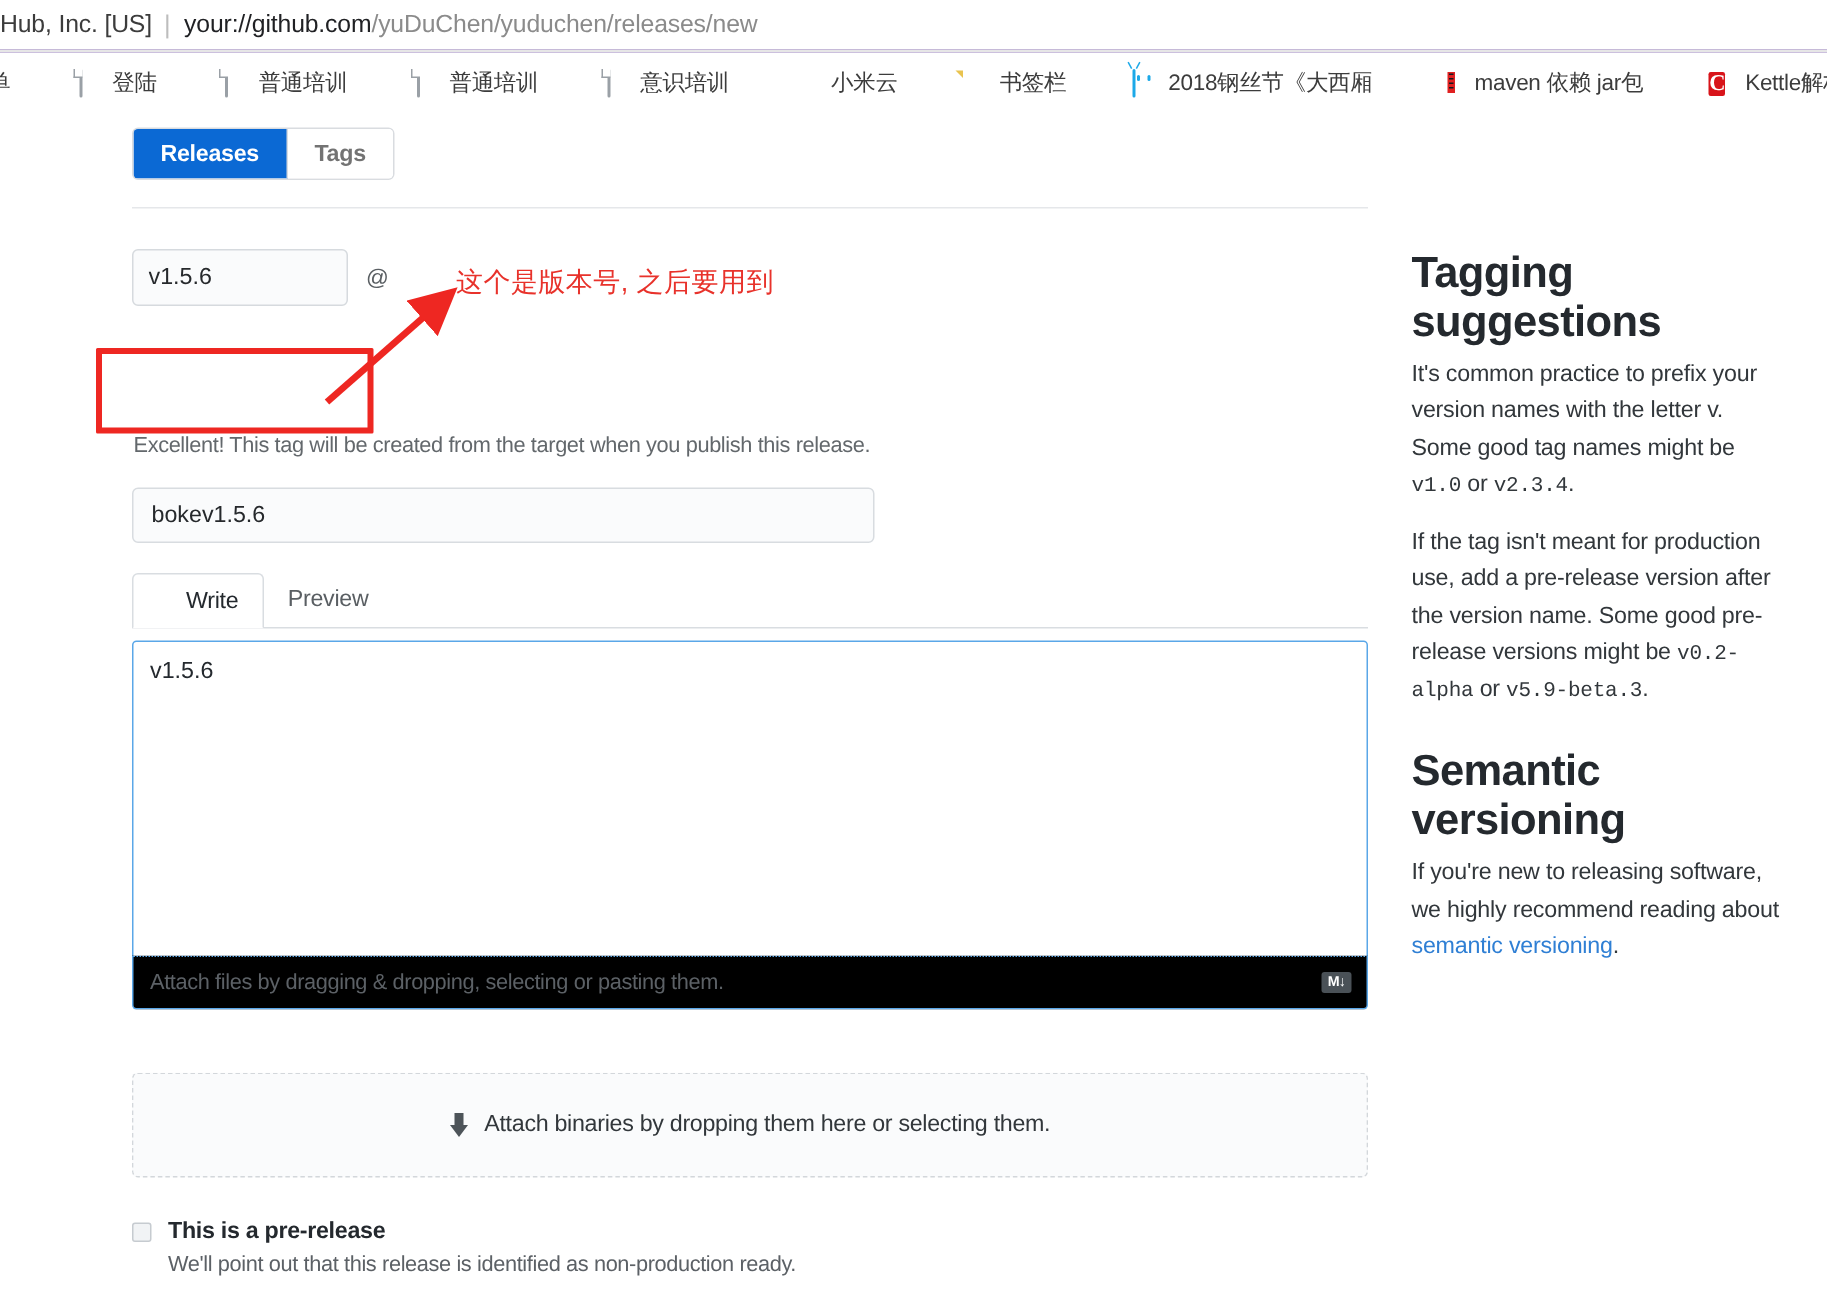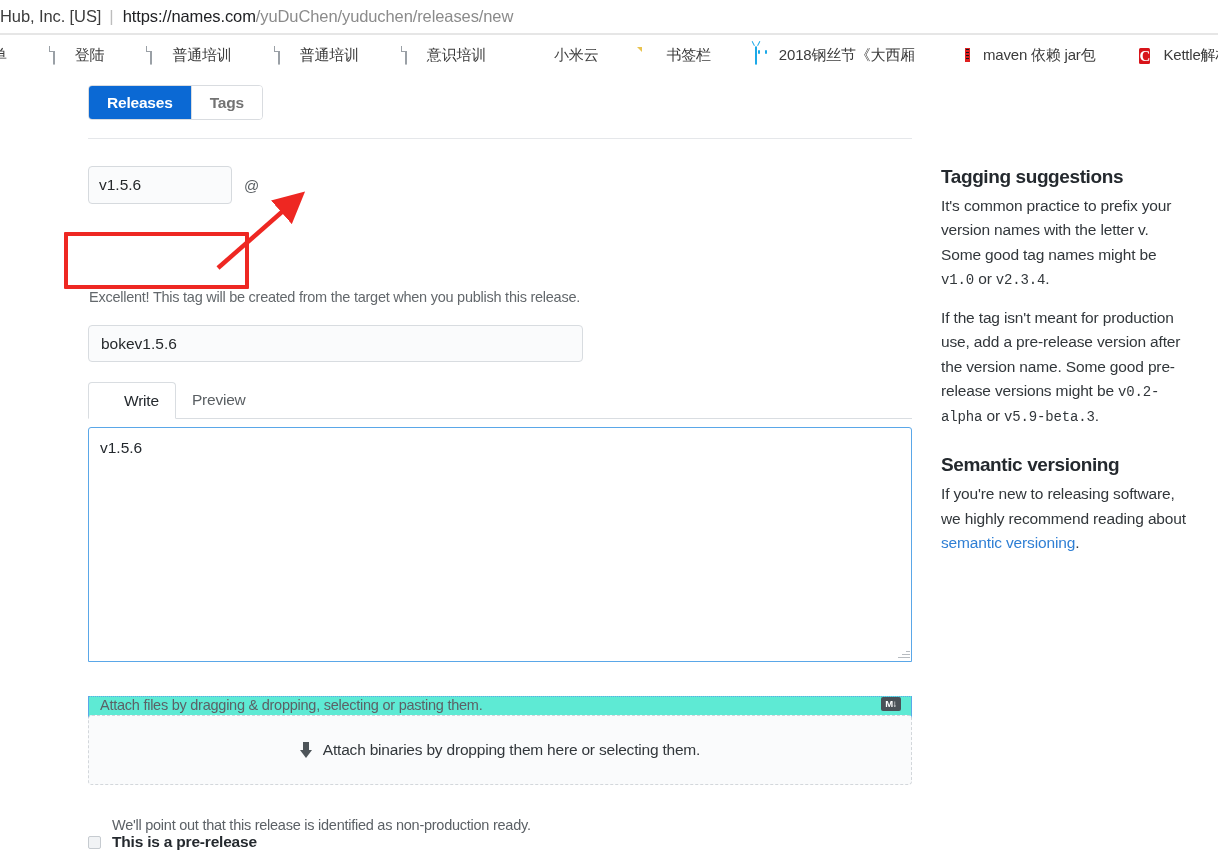--- a/index.html
+++ b/index.html
@@ -329,27 +329,27 @@
   }
   #ta-resize i {
     position: absolute;
     right: 0;
     height: 1px;
     background: #b7bcc1;
     transform-origin: right center;
   }
 
   #attach-footer {
-    position: absolute; left: 88px; top: 620px;
+    position: absolute; left: 88px; top: 561px;
     width: 824px; height: 36px;
     border: 1px solid #5aa7e8;
     border-top: 1px dotted #5aa7e8;
     border-radius: 0 0 3px 3px;
-    background: #5eead4;
-    display: flex; align-items: flex-start;
+    background: #000000;
+    display: flex; align-items: center;
     padding: 0 10px 0 11px;
   }
   #attach-footer .af-text {
     font-size: 14.5px;
     color: #5c6166;
     letter-spacing: -0.25px;
     flex: 1;
   }
   #md-icon {
     width: 20px; height: 14px;
@@ -423,21 +423,21 @@
     letter-spacing: -0.25px;
   }
 
   
   #sidebar {
     position: absolute; left: 941px; top: 90px;
     width: 248px;
   }
   #sidebar h2 {
     margin: 0 0 6px 0;
-    font-size: 19px;
+    font-size: 29px;
     font-weight: bold;
     color: #24292e;
     letter-spacing: -0.4px;
   }
   #sidebar h2.second { margin-top: 26px; }
   #sidebar p {
     margin: 0 0 14px 0;
     font-size: 15.5px;
     line-height: 1.58;
     color: #32373b;
@@ -469,21 +469,21 @@
 </style>
 </head>
 <body>
 
 <div id="browser-chrome">
 
   <div id="omnibox-row">
     <span id="security-chip">Hub, Inc. [US]</span>
     <span id="omnibox-sep">|</span>
     <span id="url-text">
-      <span class="url-domain">https://names.com</span><span class="url-path">/yuDuChen/yuduchen/releases/new</span>
+      <span class="url-domain">your://github.com</span><span class="url-path">/yuDuChen/yuduchen/releases/new</span>
     </span>
   </div>
   <div id="omnibox-underline"></div>
 
   <div id="bookmarks-bar">
 
     <div class="bm" style="padding-left:0;margin-left:-8px;">
       <span class="bm-label">单</span>
     </div>
 
@@ -592,35 +592,36 @@
     <div class="dz-inner">
       <span class="dz-arrow">
         <span class="shaft"></span>
           <span class="head"></span>
       </span>
       <span class="dz-text">Attach binaries by dropping them here or selecting them.</span>
     </div>
   </div>
 
   <div id="prerelease-block">
-    <div id="prerelease-sub">We'll point out that this release is identified as non-production ready.</div>
     <div id="prerelease-row">
       <span id="prerelease-box"></span>
       <span id="prerelease-label">This is a pre-release</span>
     </div>
+    <div id="prerelease-sub">We'll point out that this release is identified as non-production ready.</div>
   </div>
 
   <div id="sidebar">
     <h2>Tagging suggestions</h2>
     <p><span>It's common practice to prefix your version names with the letter v. Some good tag names might be </span><code>v1.0</code><span> or </span><code>v2.3.4</code><span>.</span></p>
     <p><span>If the tag isn't meant for production use, add a pre-release version after the version name. Some good pre-release versions might be </span><code>v0.2-alpha</code><span> or </span><code>v5.9-beta.3</code><span>.</span></p>
     <h2 class="second">Semantic versioning</h2>
     <p><span>If you're new to releasing software, we highly recommend reading about </span><a href="#">semantic versioning</a><span>.</span></p>
   </div>
 
+  <div id="anno-text">这个是版本号, 之后要用到</div>
   <div id="anno-rect-tag"></div>
 
   <svg id="anno-arrow" width="130" height="95">
     <defs>
       <marker id="ah" markerWidth="7" markerHeight="7" refX="5.5" refY="3.5" orient="auto">
         <polygon points="0 0, 7 3.5, 0 7" fill="#ee2722"></polygon>
       </marker>
     </defs>
     <line x1="18" y1="82" x2="100" y2="10" stroke="#ee2722" stroke-width="4.5" marker-end="url(#ah)"></line>
   </svg>

